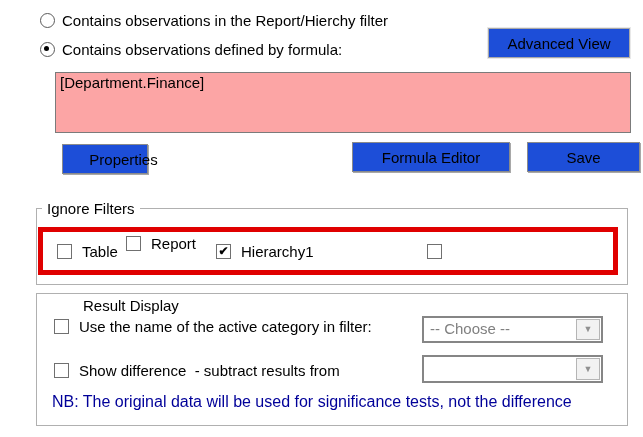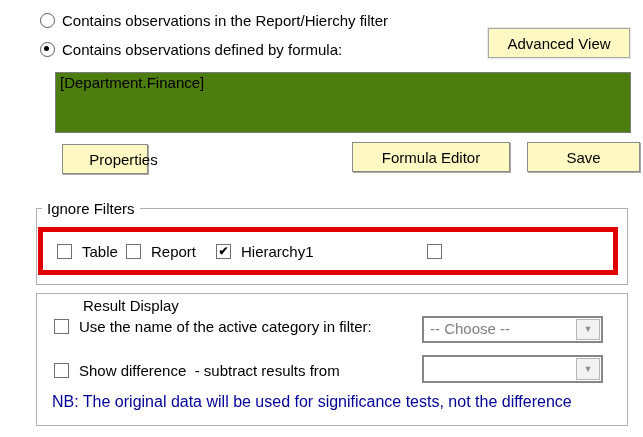--- a/index.html
+++ b/index.html
@@ -7,27 +7,27 @@
   #app { position:relative; width:643px; height:437px; background:#ffffff; overflow:hidden; font-size:15px; }
 
   
   .radio-item { position:absolute; left:40px; display:flex; align-items:center; gap:7px; height:16px; cursor:default; }
   .radio-circle { width:13px; height:13px; border-radius:50%; border:1px solid #5a5a5a; background:#fff; position:relative; flex:0 0 auto; }
   .radio-circle.selected::after { content:""; position:absolute; left:3px; top:3px; width:5px; height:5px; border-radius:50%; background:#000; }
   .lbl-text { white-space:pre; }
 
   
   .btn { position:absolute; display:flex; align-items:center; justify-content:center;
-         background:#fef9c3; border:1px solid #8b8b8b; box-shadow:1px 1px 0 #a8a8a8;
+         background:#1d4ed8; border:1px solid #8b8b8b; box-shadow:1px 1px 0 #a8a8a8;
          font-size:15px; color:#000; box-sizing:border-box; cursor:default; }
   .btn-flat { box-shadow:0 0 0 1px #e8e8e8; border:1px solid #a9a9a9; }
 
   
   .formula-box { position:absolute; left:55px; top:72px; width:576px; height:61px;
-                 border:1px solid #7b7b7b; background:#4d7c0f; resize:none;
+                 border:1px solid #7b7b7b; background:#fca5a5; resize:none;
                  font-family:"Liberation Sans", sans-serif; font-size:15px; padding:1px 4px;
                  box-sizing:border-box; outline:none; }
 
   
   .groupbox { position:absolute; border:1px solid #b0b0b0; box-sizing:border-box; }
   .grouplabel { position:absolute; background:#fff; padding:0 5px; font-size:15px; white-space:pre; }
 
   
   .red-rect { position:absolute; left:38px; top:227px; width:580px; height:48px;
               border:5px solid #e00000; box-sizing:border-box; pointer-events:none; }
@@ -69,21 +69,21 @@
   <div class="btn" style="left:527px; top:142px; width:113px; height:30px;">Save</div>
   <div class="btn" style="left:352px; top:142px; width:158px; height:30px;">Formula Editor</div>
 
   <div class="groupbox" style="left:36px; top:208px; width:592px; height:77px;"></div>
   <span class="grouplabel" style="left:42px; top:200px;">Ignore Filters</span>
 
   <div class="cb-item" style="left:57px; top:243px;">
     <span class="cb-box"></span>
     <span class="lbl-text">Table</span>
   </div>
-  <div class="cb-item" style="left:126px; top:243px;">
+  <div class="cb-item" style="left:126px; top:235px;">
     <span class="cb-box"></span>
     <span class="lbl-text">Report</span>
   </div>
   <div class="cb-item" style="left:216px; top:243px;">
     <span class="cb-box">✔</span>
     <span class="lbl-text">Hierarchy1</span>
   </div>
   <div class="cb-item" style="left:427px; top:243px;">
     <span class="cb-box"></span>
   </div>

